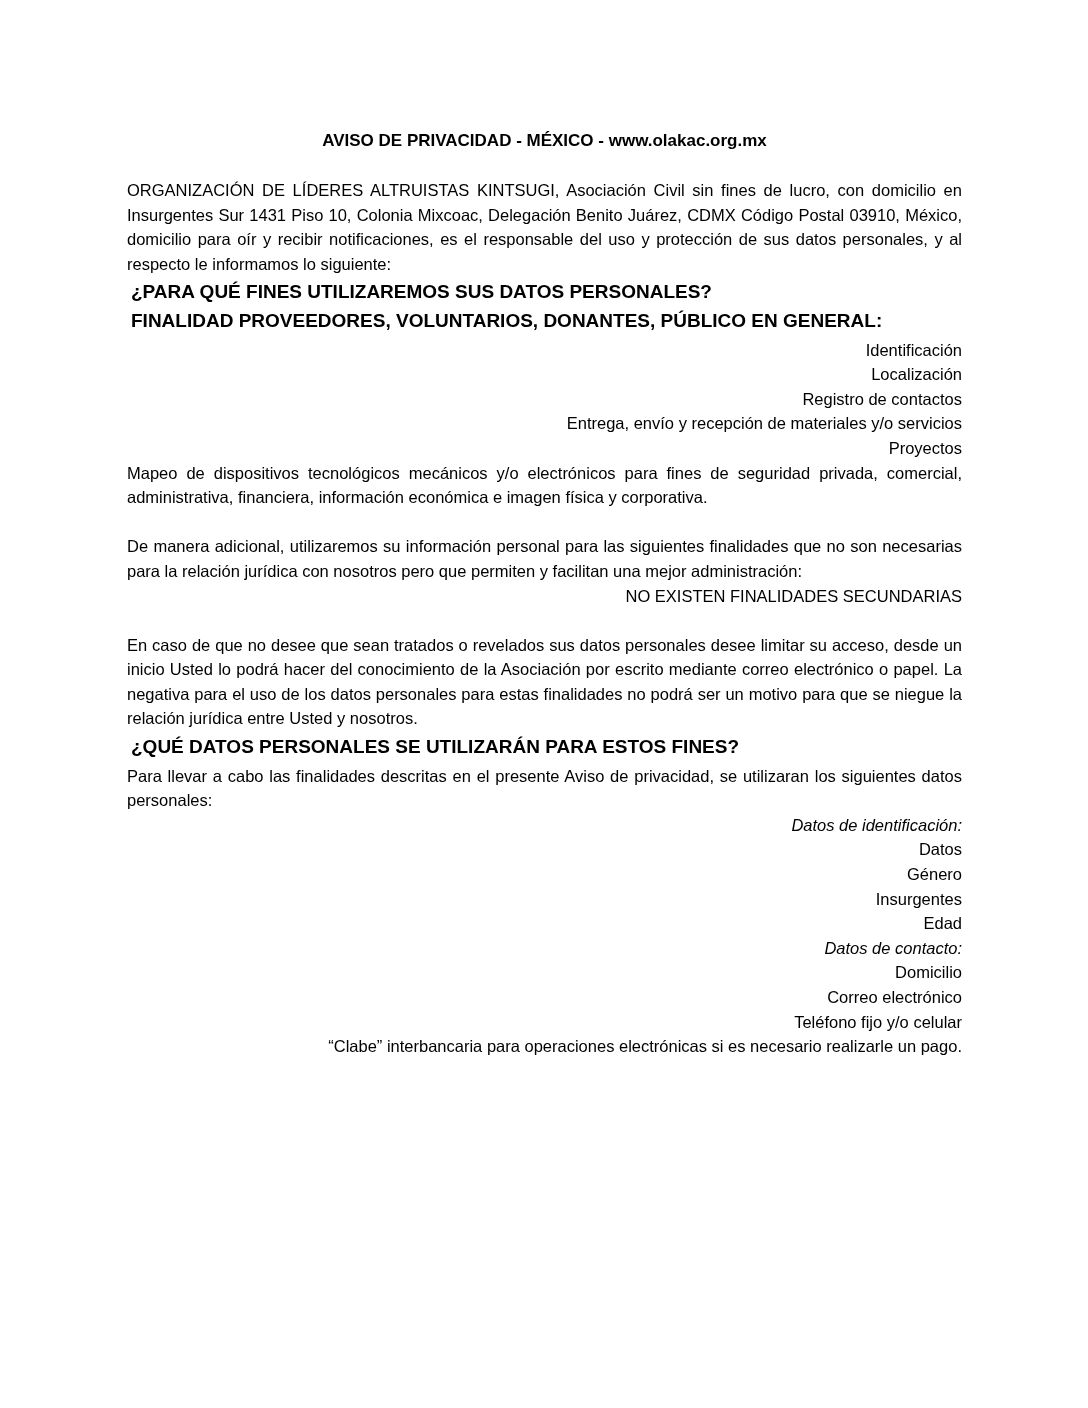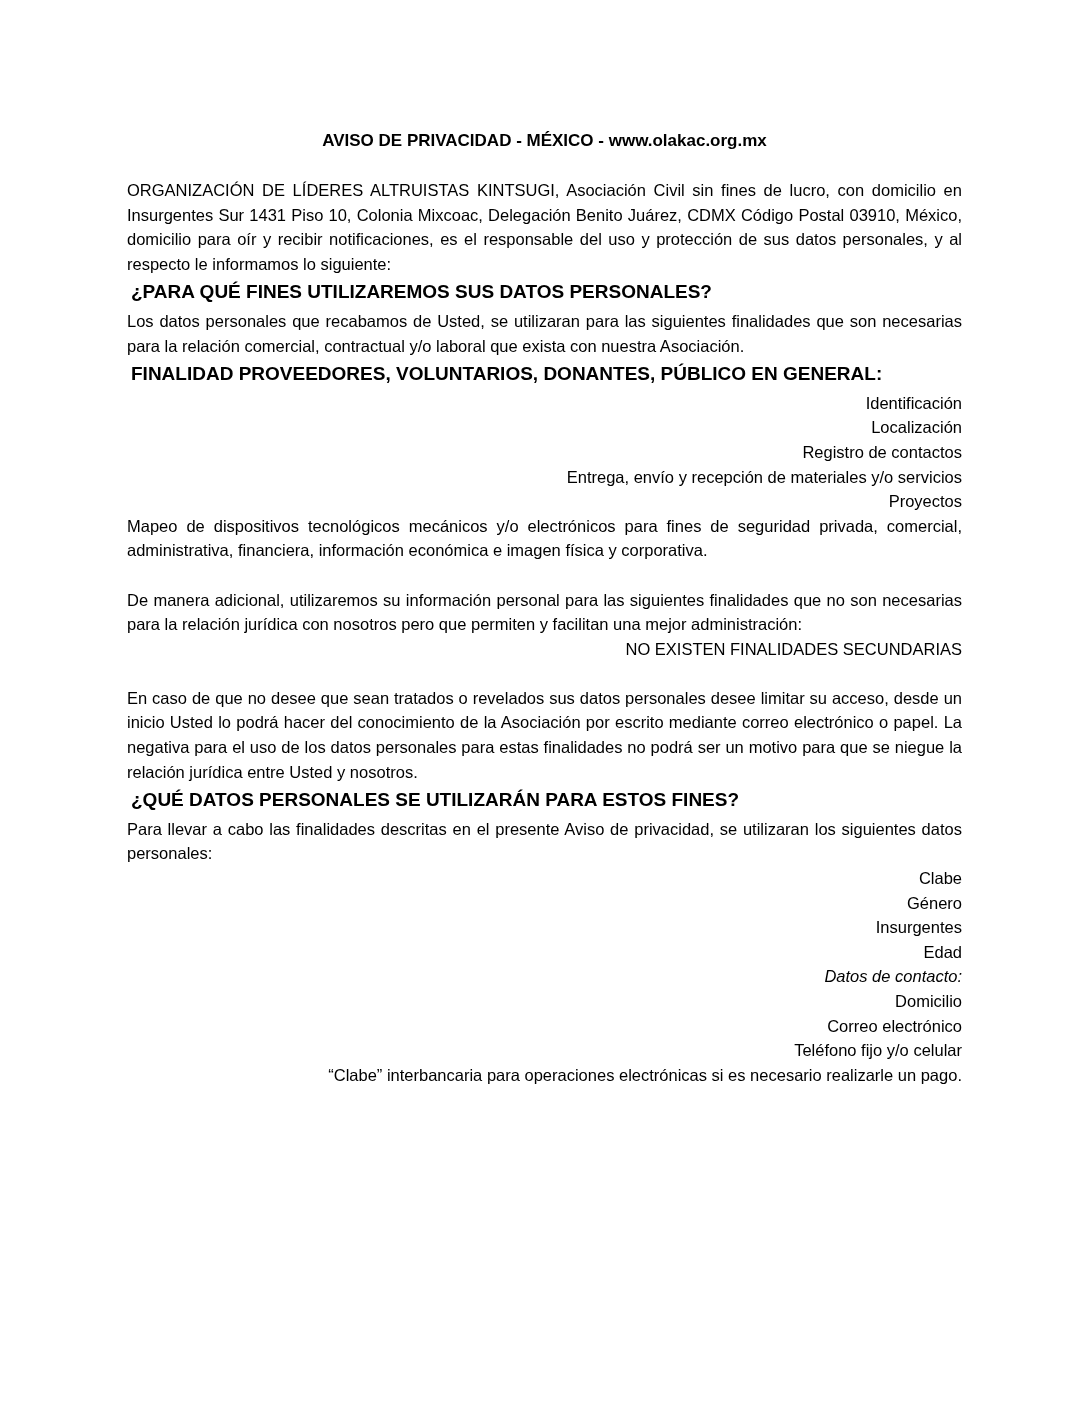--- a/index.html
+++ b/index.html
@@ -55,38 +55,38 @@
 </head>
 <body>
 
 <div class="page">
 
   <h1 class="title">AVISO DE PRIVACIDAD - MÉXICO - www.olakac.org.mx</h1>
 
   <p class="para justify"><strong>ORGANIZACIÓN DE LÍDERES ALTRUISTAS KINTSUGI, Asociación Civil</strong><span> sin fines de lucro, con domicilio en Insurgentes Sur 1431 Piso 10, Colonia Mixcoac, Delegación Benito Juárez, CDMX Código Postal 03910, México, domicilio para oír y recibir notificaciones, es el responsable del uso y protección de sus datos personales, y al respecto le informamos lo siguiente:</span></p>
 
   <h2 class="heading gap-top">¿PARA QUÉ FINES UTILIZAREMOS SUS DATOS PERSONALES?</h2>
-  <p class="para justify">Los datos personales que recabamos de Usted, se utilizaran para las siguientes finalidades que son necesarias para la relación comercial, contractual y/o laboral que exista con nuestra Asociación.</p>
 
   <h2 class="heading gap-top">FINALIDAD PROVEEDORES, VOLUNTARIOS, DONANTES, PÚBLICO EN GENERAL:</h2>
   <div class="line">Identificación</div>
   <div class="line">Localización</div>
   <div class="line">Registro de contactos</div>
   <div class="line">Entrega, envío y recepción de materiales y/o servicios</div>
   <div class="line">Proyectos</div>
   <div class="para justify">Mapeo de dispositivos tecnológicos mecánicos y/o electrónicos para fines de seguridad privada, comercial, administrativa, financiera, información económica e imagen física y corporativa.</div>
 
   <p class="para justify gap-top">De manera adicional, utilizaremos su información personal para las siguientes finalidades que no son necesarias para la relación jurídica con nosotros pero que permiten y facilitan una mejor administración:</p>
   <div class="line">NO EXISTEN FINALIDADES SECUNDARIAS</div>
 
   <p class="para justify gap-top">En caso de que no desee que sean tratados o revelados sus datos personales desee limitar su acceso, desde un inicio Usted lo podrá hacer del conocimiento de la Asociación por escrito mediante correo electrónico o papel. La negativa para el uso de los datos personales para estas finalidades no podrá ser un motivo para que se niegue la relación jurídica entre Usted y nosotros.</p>
 
   <h2 class="heading gap-top">¿QUÉ DATOS PERSONALES SE UTILIZARÁN PARA ESTOS FINES?</h2>
   <p class="para justify">Para llevar a cabo las finalidades descritas en el presente Aviso de privacidad, se utilizaran los siguientes datos personales:</p>
-  <div class="line">Clabe</div>
+  <div class="line italic">Datos de identificación:</div>
+  <div class="line">Datos</div>
   <div class="line">Género</div>
   <div class="line">Insurgentes</div>
   <div class="line">Edad</div>
   <div class="line italic">Datos de contacto:</div>
   <div class="line">Domicilio</div>
   <div class="line">Correo electrónico</div>
   <div class="line">Teléfono fijo y/o celular</div>
   <div class="line">“Clabe” interbancaria para operaciones electrónicas si es necesario realizarle un pago.</div>
 
 </div>

